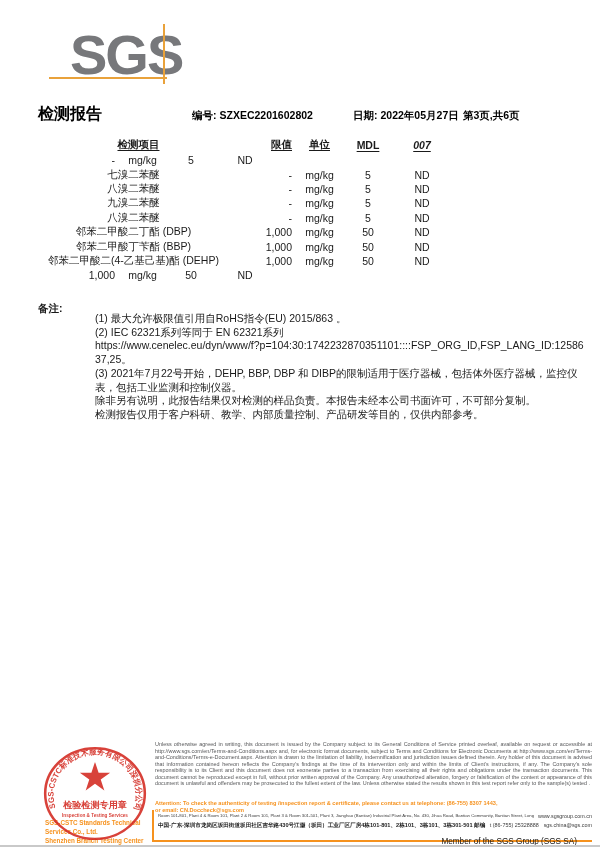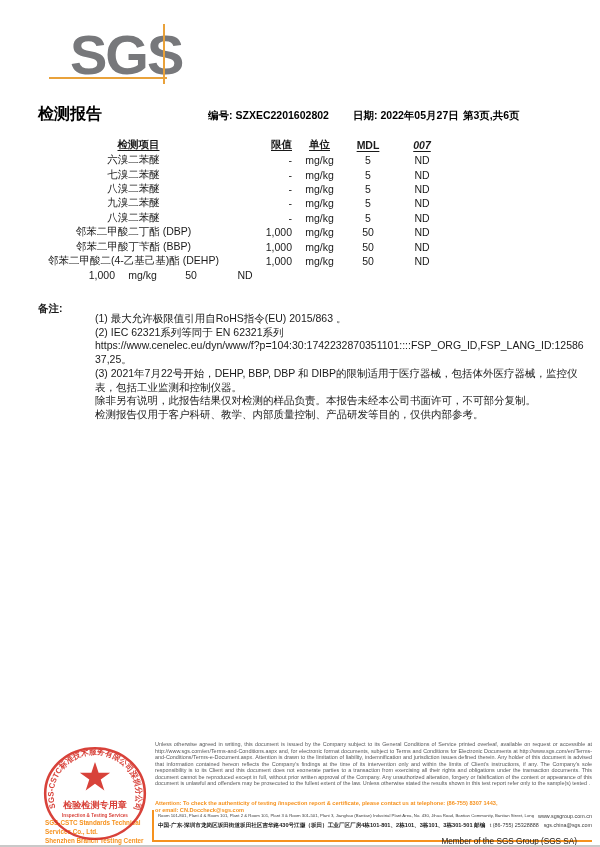--- a/index.html
+++ b/index.html
@@ -13,21 +13,21 @@
   .logo-text{
     position:absolute; left:70px; top:22px; font-size:56px; font-weight:bold;
     color:#77787b; letter-spacing:-2px; font-stretch:condensed;
     font-family:"Liberation Sans", sans-serif;
   }
   .logo-hline{ position:absolute; left:49px; top:77px; width:118px; height:2px; background:#e9a23b; }
   .logo-vline{ position:absolute; left:163px; top:24px; width:2px; height:60px; background:#e9a23b; }
   
   .title{ position:absolute; left:38px; top:104px; font-size:16px; font-weight:bold; color:#000; }
   .meta{ position:absolute; top:109px; font-size:10.5px; font-weight:bold; color:#000; white-space:nowrap; }
-  .meta-no{ left:208px; } .meta-date{ left:353px; } .meta-page{ left:463px; }
+  .meta-no{ left:192px; } .meta-date{ left:353px; } .meta-page{ left:463px; }
   .meta .lbl{ margin-right:3px; }
   
   .table{ position:absolute; left:45px; top:137px; width:410px; font-size:10.5px; }
   .trow{ display:flex; height:14.4px; align-items:center; }
   .c-item{ flex:1 1 auto; text-align:center; white-space:nowrap; }
   .c-limit{ width:70px; text-align:right; }
   .c-unit{ width:55px; text-align:center; }
   .c-mdl{ width:42px; text-align:center; }
   .c-res{ width:66px; text-align:center; }
   .thead{ font-weight:bold; height:16px; }
@@ -82,21 +82,20 @@
 
   <div class="table">
     <div class="trow thead">
       <span class="c-item"><span>检测项目</span></span>
       <span class="c-limit"><span>限值</span></span>
       <span class="c-unit"><span>单位</span></span>
       <span class="c-mdl"><span>MDL</span></span>
       <span class="c-res"><span>007</span></span>
     </div>
     <div class="trow">
-      <span class="c-item">六溴二苯醚</span>
       <span class="c-limit">-</span>
       <span class="c-unit">mg/kg</span>
       <span class="c-mdl">5</span>
       <span class="c-res">ND</span>
     </div>
     <div class="trow">
       <span class="c-item">七溴二苯醚</span>
       <span class="c-limit">-</span>
       <span class="c-unit">mg/kg</span>
       <span class="c-mdl">5</span>

